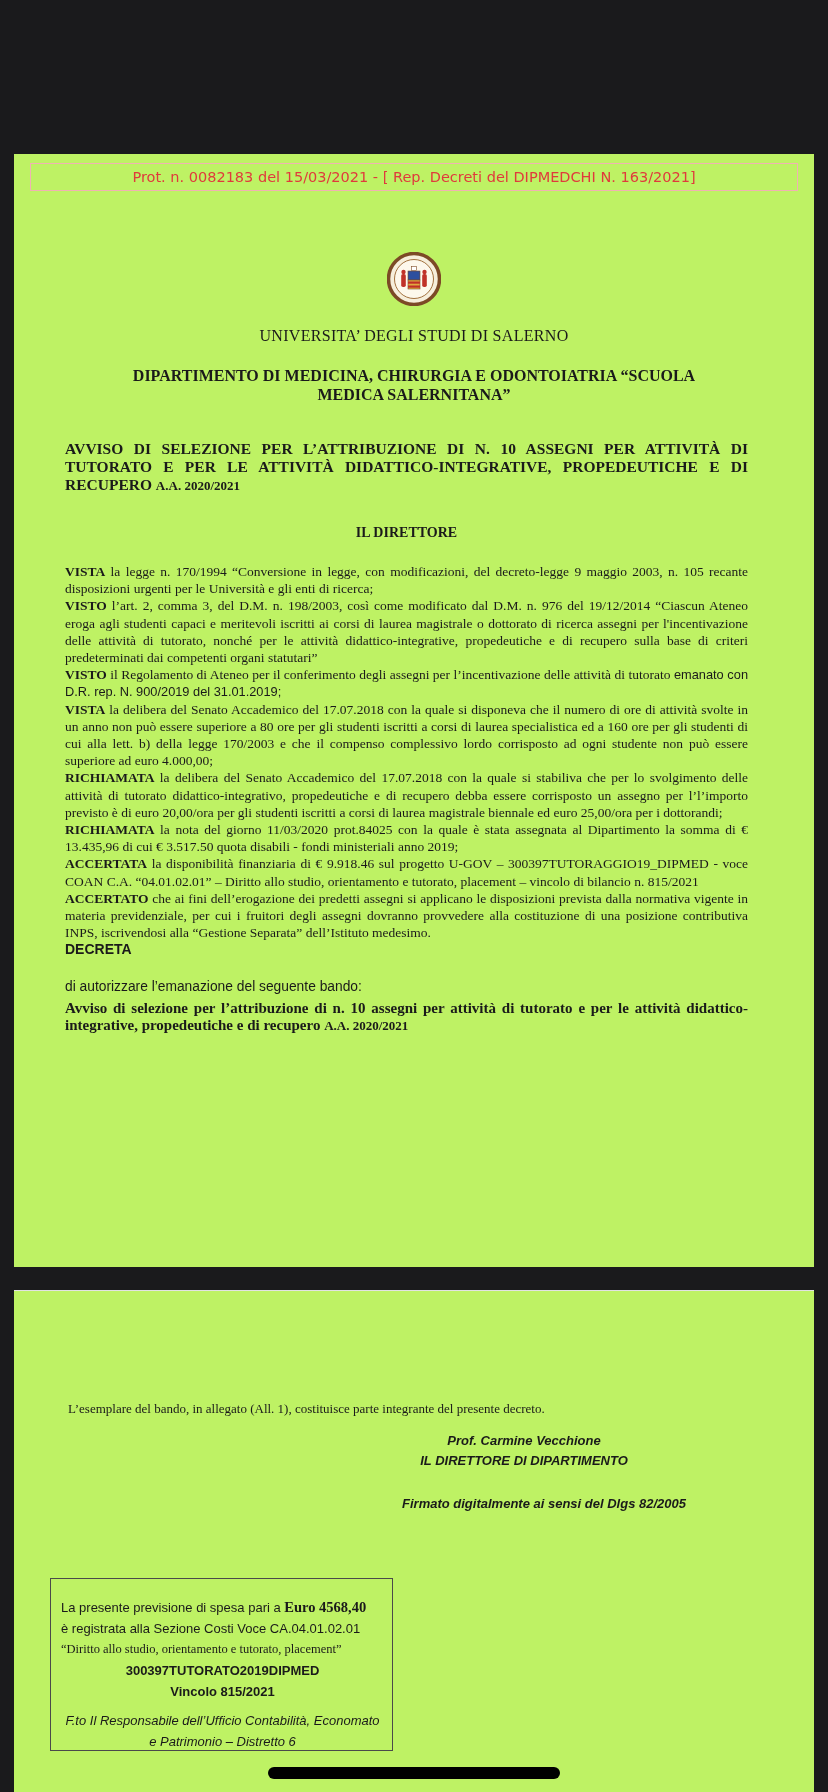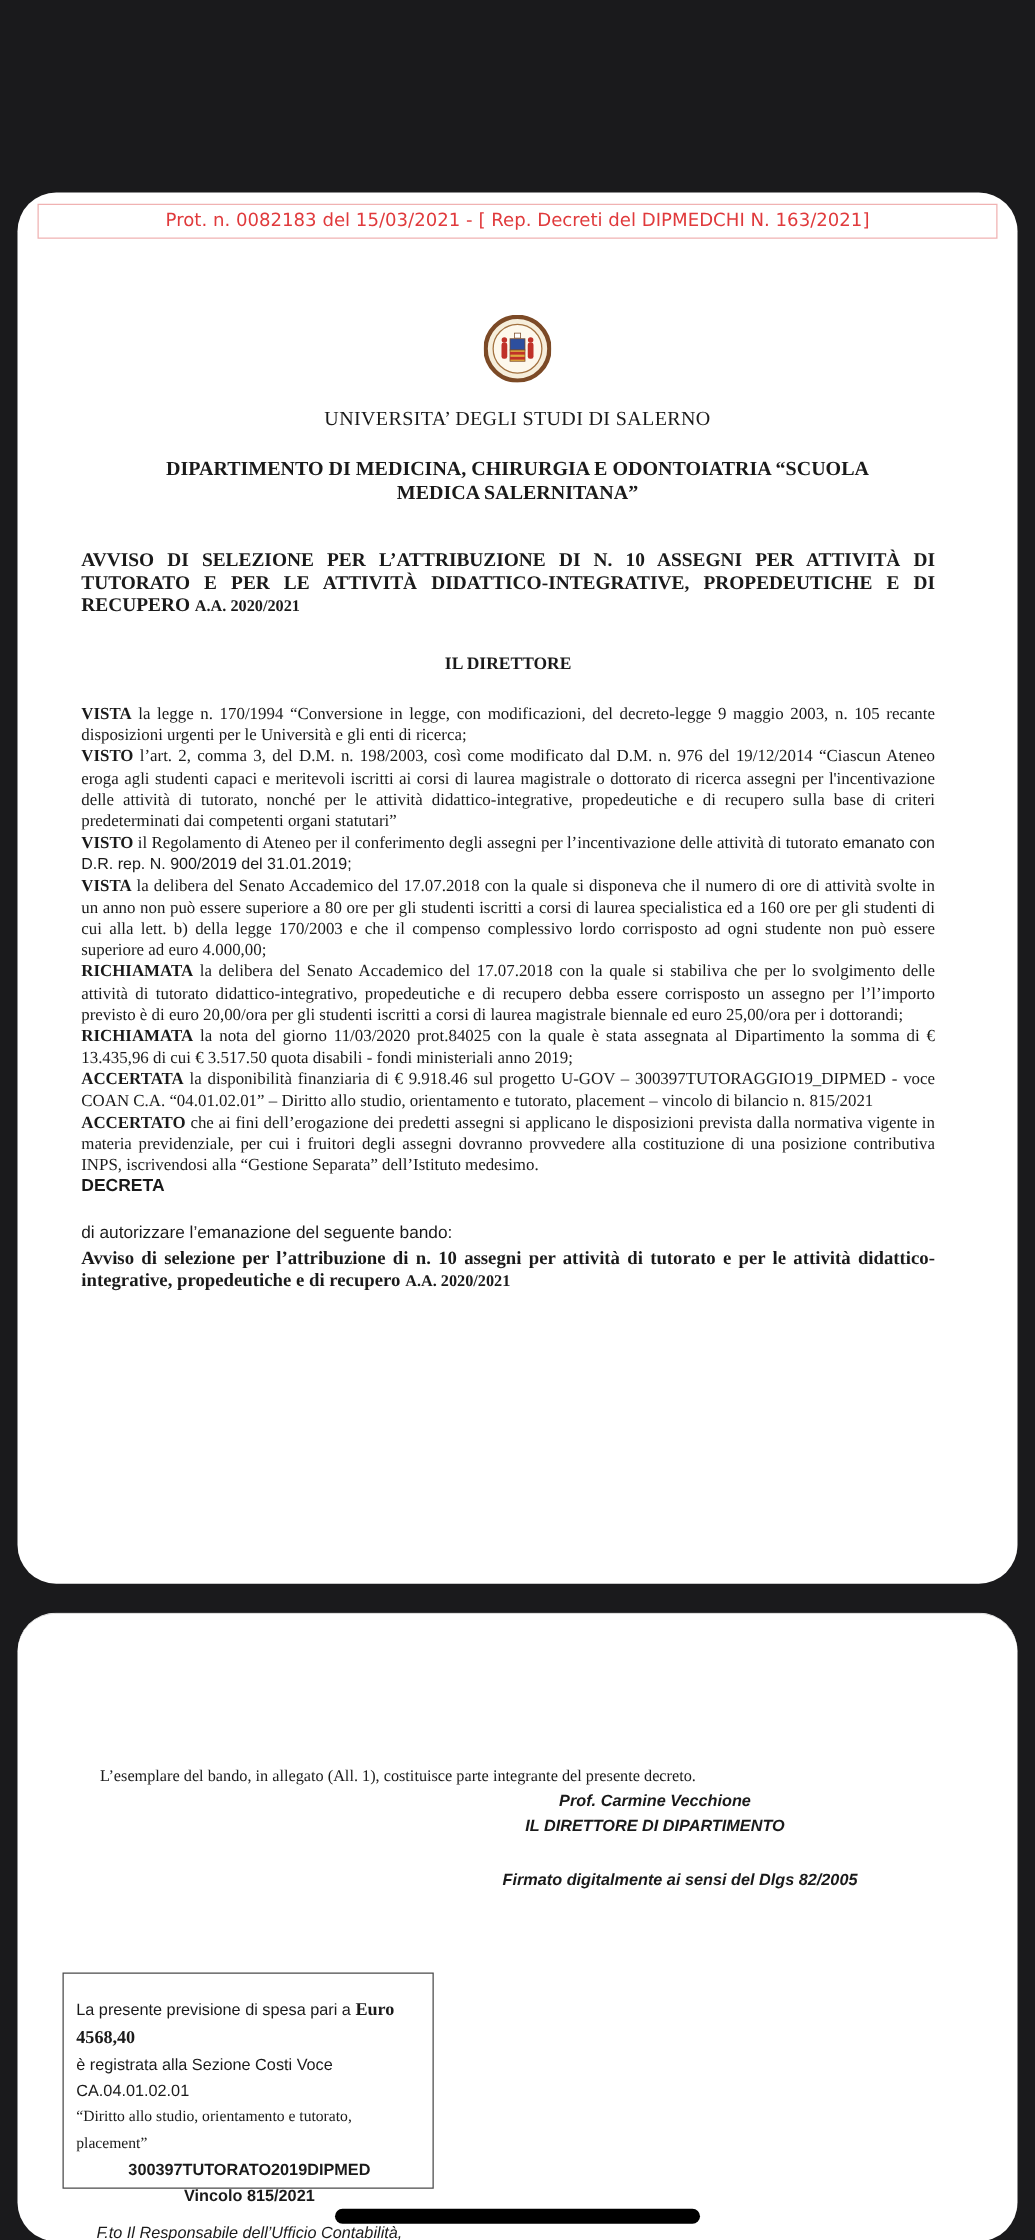--- a/index.html
+++ b/index.html
@@ -1,18 +1,18 @@
 <!DOCTYPE html>
 <html><head>
 <meta charset="utf-8">
 <style>
   html,body{margin:0;padding:0;background:#18181a;}
   .screen{position:relative;width:828px;height:1792px;background:#1a1a1c;overflow:hidden;
           font-family:"Liberation Serif", serif;color:#1a1a1a;}
-  .page{position:absolute;left:14px;width:800px;background:#ffffff;border-radius:31px;}
+  .page{position:absolute;left:14px;width:800px;background:#bef264;}
   .page1{top:154px;height:1113px;}
   .page2{top:1290px;height:502px;border-top:1px solid #e2e2e2;}
 
   
   .prot-banner{margin:9px 16px 0 16px;height:26px;border:1px solid #f0b2b2;
                color:#e03a3c;font-family:"DejaVu Sans", sans-serif;font-size:14.5px;
                line-height:26px;text-align:center;white-space:nowrap;overflow:hidden;}
   .seal-wrap{margin-top:61px;text-align:center;line-height:0;}
   .uni-name{margin-top:21px;text-align:center;font-size:16px;letter-spacing:.3px;}
   .dept-name{margin-top:21px;text-align:center;font-weight:bold;font-size:16px;
@@ -27,26 +27,26 @@
   .recital .lead{font-weight:bold;}
   .sans13{font-family:"Liberation Sans", sans-serif;font-size:12.8px;}
   .decreta{text-align:left;font-family:"Liberation Sans", sans-serif;
            font-weight:bold;font-size:14px;}
   .decree-intro{margin:22px 0 0 0;font-family:"Liberation Sans", sans-serif;
                 font-size:13.8px;}
   .decree-text{margin:6px 0 0 0;font-weight:bold;font-size:15px;line-height:17px;
                text-align:justify;}
 
   
-  .esemplare{position:absolute;top:110px;left:54px;right:72px;margin:12px;font-size:13px;}
+  .esemplare{position:absolute;top:110px;left:54px;right:72px;margin:0;font-size:13px;}
   .sig-block{position:absolute;top:140px;left:330px;width:360px;text-align:center;
              font-family:"Liberation Sans", sans-serif;font-style:italic;font-weight:bold;
              font-size:13px;line-height:20px;}
   .sig-note{margin-top:23px;margin-left:40px;}
-  .expense-box{position:absolute;left:36px;top:287px;width:297px;height:173px;
+  .expense-box{position:absolute;left:36px;top:287px;width:343px;height:173px;
                border:1px solid #4a4a4a;box-sizing:border-box;padding:18px 8px 0 10px;
                font-family:"Liberation Sans", sans-serif;font-size:13px;line-height:21px;}
   .eb-amount{font-family:"Liberation Serif", serif;font-weight:bold;font-size:14.5px;}
   .eb-serif{font-family:"Liberation Serif", serif;font-size:12.5px;}
   .eb-center{text-align:center;font-weight:bold;}
   .eb-sign{text-align:center;font-style:italic;margin-top:8px;}
   .home-indicator{position:absolute;left:50%;transform:translateX(-50%);top:476px;
                   width:292px;height:12px;border-radius:6.5px;background:#000;}
 </style>
 </head>

